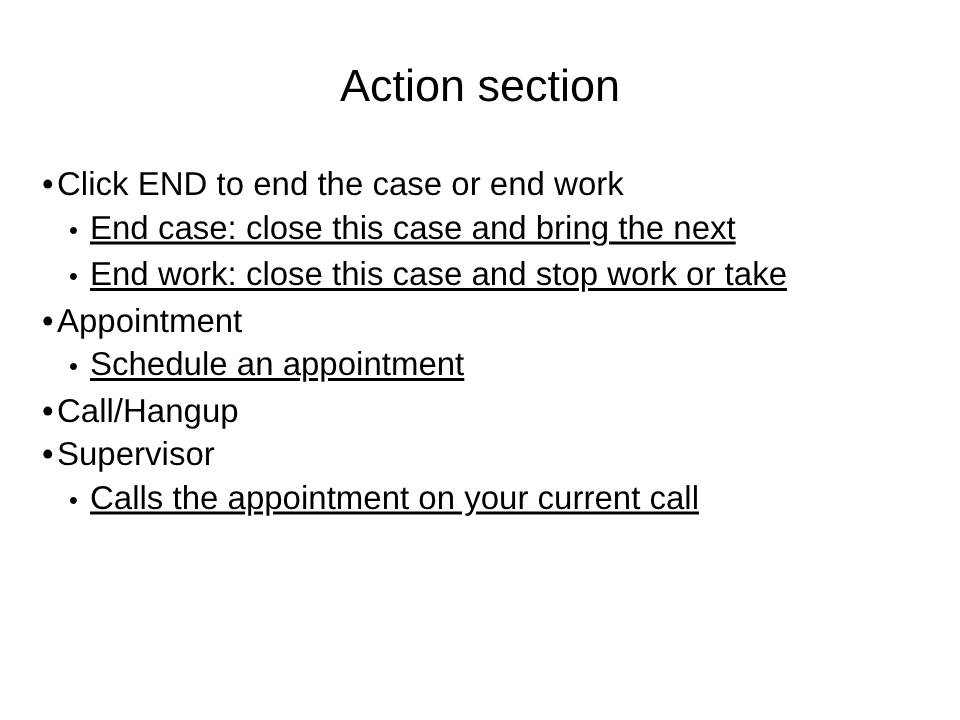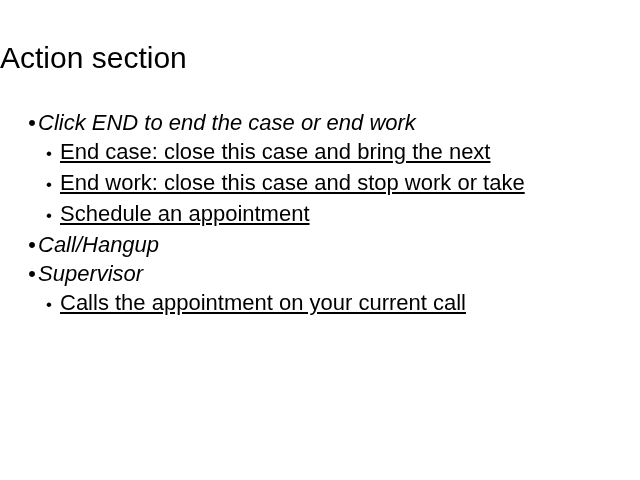--- a/index.html
+++ b/index.html
@@ -23,21 +23,21 @@
     background: #ffffff;
     box-sizing: border-box;
   }
 
   
   .slide-title {
     position: absolute;
     left: 0;
     top: 38px;
     width: 640px;
-    text-align: left;
+    text-align: center;
     font-size: 30px;
     line-height: 40px;
     font-weight: normal;
     color: #000000;
     white-space: nowrap;
   }
 
   
   .slide-body {
     position: absolute;
@@ -51,21 +51,20 @@
     font-size: 22px;
     line-height: 29px;
     color: #000000;
     white-space: nowrap;
     position: relative;
   }
 
   
   .bullet-line.level-1 {
     padding-left: 0px;
-    font-style: italic;
   }
   .bullet-line.level-1 .bullet-mark {
     display: inline-block;
     width: 10px;
     font-size: 22px;
     vertical-align: baseline;
   }
 
   
   .bullet-line.level-2 {
@@ -92,19 +91,20 @@
 <body>
 
 <div class="slide">
 
   <div class="slide-title">Action section</div>
 
   <div class="slide-body">
       <div class="bullet-line level-1"><span class="bullet-mark">•</span><span class="bullet-text">Click END to end the case or end work</span></div>
       <div class="bullet-line level-2"><span class="bullet-mark">•</span><span class="bullet-text">End case: close this case and bring the next</span></div>
       <div class="bullet-line level-2"><span class="bullet-mark">•</span><span class="bullet-text">End work: close this case and stop work or take</span></div>
+      <div class="bullet-line level-1"><span class="bullet-mark">•</span><span class="bullet-text">Appointment</span></div>
       <div class="bullet-line level-2"><span class="bullet-mark">•</span><span class="bullet-text">Schedule an appointment</span></div>
       <div class="bullet-line level-1"><span class="bullet-mark">•</span><span class="bullet-text">Call/Hangup</span></div>
       <div class="bullet-line level-1"><span class="bullet-mark">•</span><span class="bullet-text">Supervisor</span></div>
       <div class="bullet-line level-2"><span class="bullet-mark">•</span><span class="bullet-text">Calls the appointment on your current call</span></div>
     </div>
 
 </div>
 
 </body></html>

